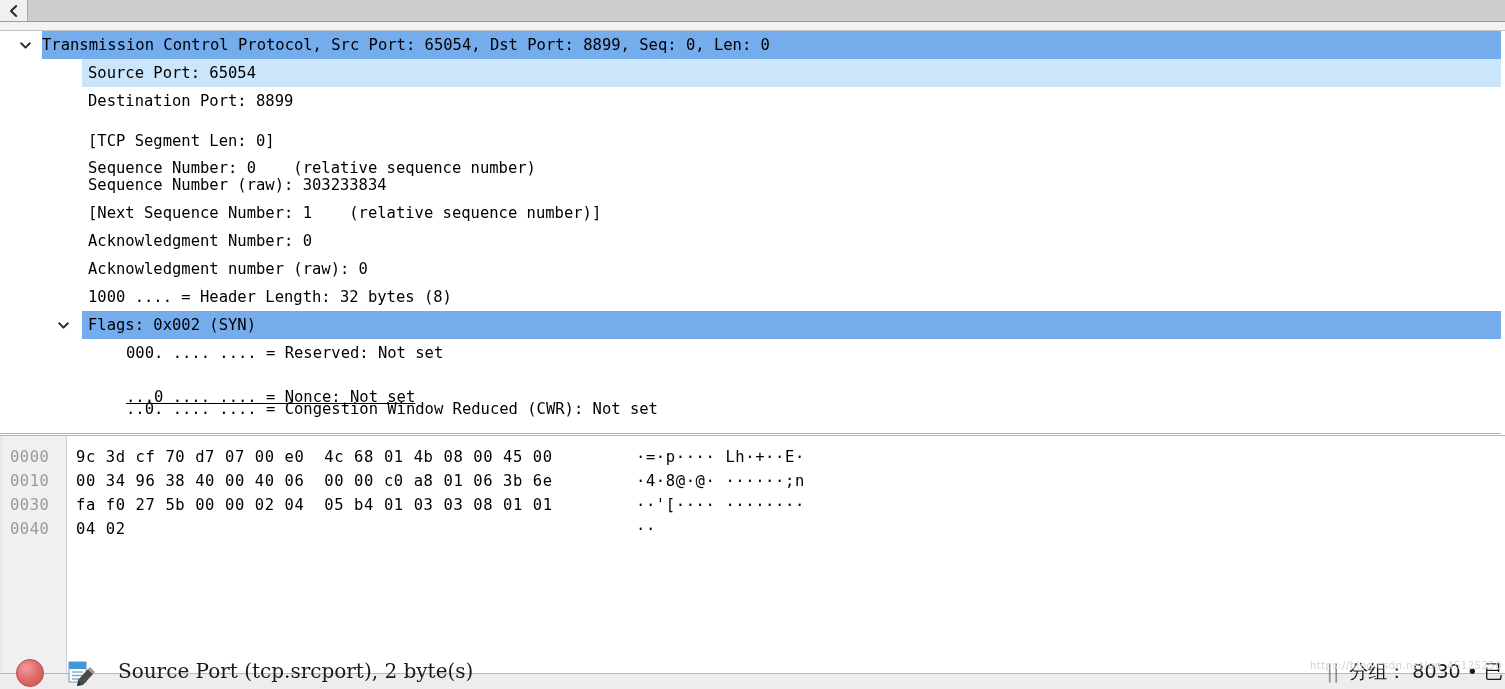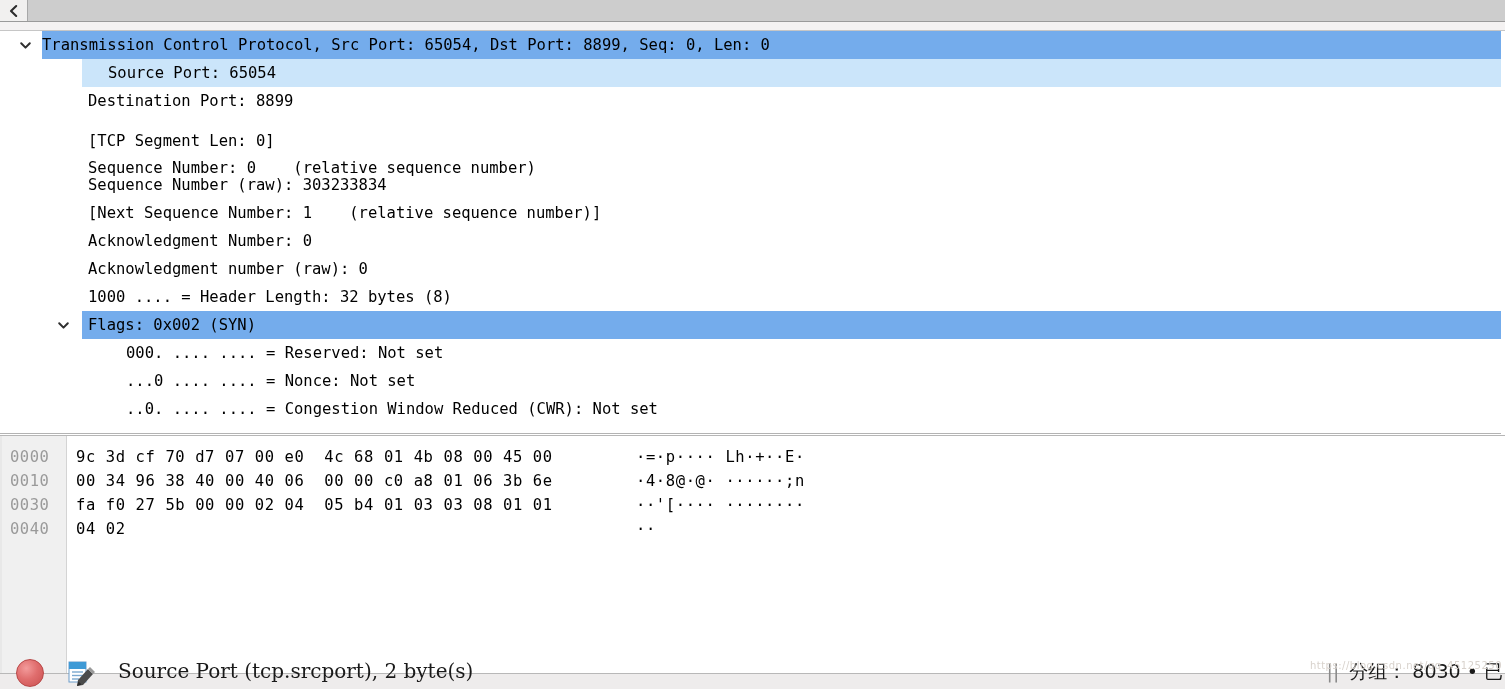--- a/index.html
+++ b/index.html
@@ -240,21 +240,21 @@
         <div class="fill-strong" style="position: absolute; left: 42px; top: 0px; right: 0px; height: 28px;"></div>
         <span class="twisty" style="left: 14px;">
           <svg width="13" height="13" viewBox="0 0 13 13">
             <path d="M2.2 4.2 L6.5 8.6 L10.8 4.2" fill="none" stroke="#2f2f2f" stroke-width="2" stroke-linecap="round" stroke-linejoin="round"></path>
           </svg>
         </span>
         <span class="label" style="position: absolute; left: 42px; top: 0px; white-space: pre;">Transmission Control Protocol, Src Port: 65054, Dst Port: 8899, Seq: 0, Len: 0</span>
       </div>
       <div class="tree-row">
         <div class="fill-light" style="position: absolute; left: 82px; top: 0px; right: 0px; height: 28px;"></div>
-        <span class="label" style="position: absolute; left: 88px; top: 0px; white-space: pre; margin-left: 20px;">Source Port: 65054</span>
+        <span class="label" style="position: absolute; left: 88px; top: 0px; white-space: pre;">Source Port: 65054</span>
       </div>
       <div class="tree-row">
         <span class="label" style="position: absolute; left: 88px; top: 0px; white-space: pre;">Destination Port: 8899</span>
       </div>
       <div class="tree-row">
         <span class="label" style="position: absolute; left: 88px; top: 12px; white-space: pre;">[TCP Segment Len: 0]</span>
       </div>
       <div class="tree-row">
         <span class="label" style="position: absolute; left: 88px; top: 11px; white-space: pre;">Sequence Number: 0    (relative sequence number)</span>
       </div>
@@ -279,21 +279,21 @@
           <svg width="13" height="13" viewBox="0 0 13 13">
             <path d="M2.2 4.2 L6.5 8.6 L10.8 4.2" fill="none" stroke="#2f2f2f" stroke-width="2" stroke-linecap="round" stroke-linejoin="round"></path>
           </svg>
         </span>
         <span class="label" style="position: absolute; left: 88px; top: 0px; white-space: pre;">Flags: 0x002 (SYN)</span>
       </div>
       <div class="tree-row">
         <span class="label" style="position: absolute; left: 126px; top: 0px; white-space: pre;">000. .... .... = Reserved: Not set</span>
       </div>
       <div class="tree-row">
-        <span class="label" style="position: absolute; left: 126px; top: 0px; white-space: pre;">...0 .... .... = Nonce: Not set</span>
+        <span class="label" style="position: absolute; left: 126px; top: 16px; white-space: pre; text-decoration: underline;">...0 .... .... = Nonce: Not set</span>
       </div>
       <div class="tree-row">
         <span class="label" style="position: absolute; left: 126px; top: 0px; white-space: pre;">..0. .... .... = Congestion Window Reduced (CWR): Not set</span>
       </div>
     </div>
 
   <div class="bytes-pane">
     <div class="bytes-gutter"></div>
     <div class="bytes-left-edge"></div>
     <div id="hex-rows" style="position:absolute;left:0;top:9px;width:1202px;">

